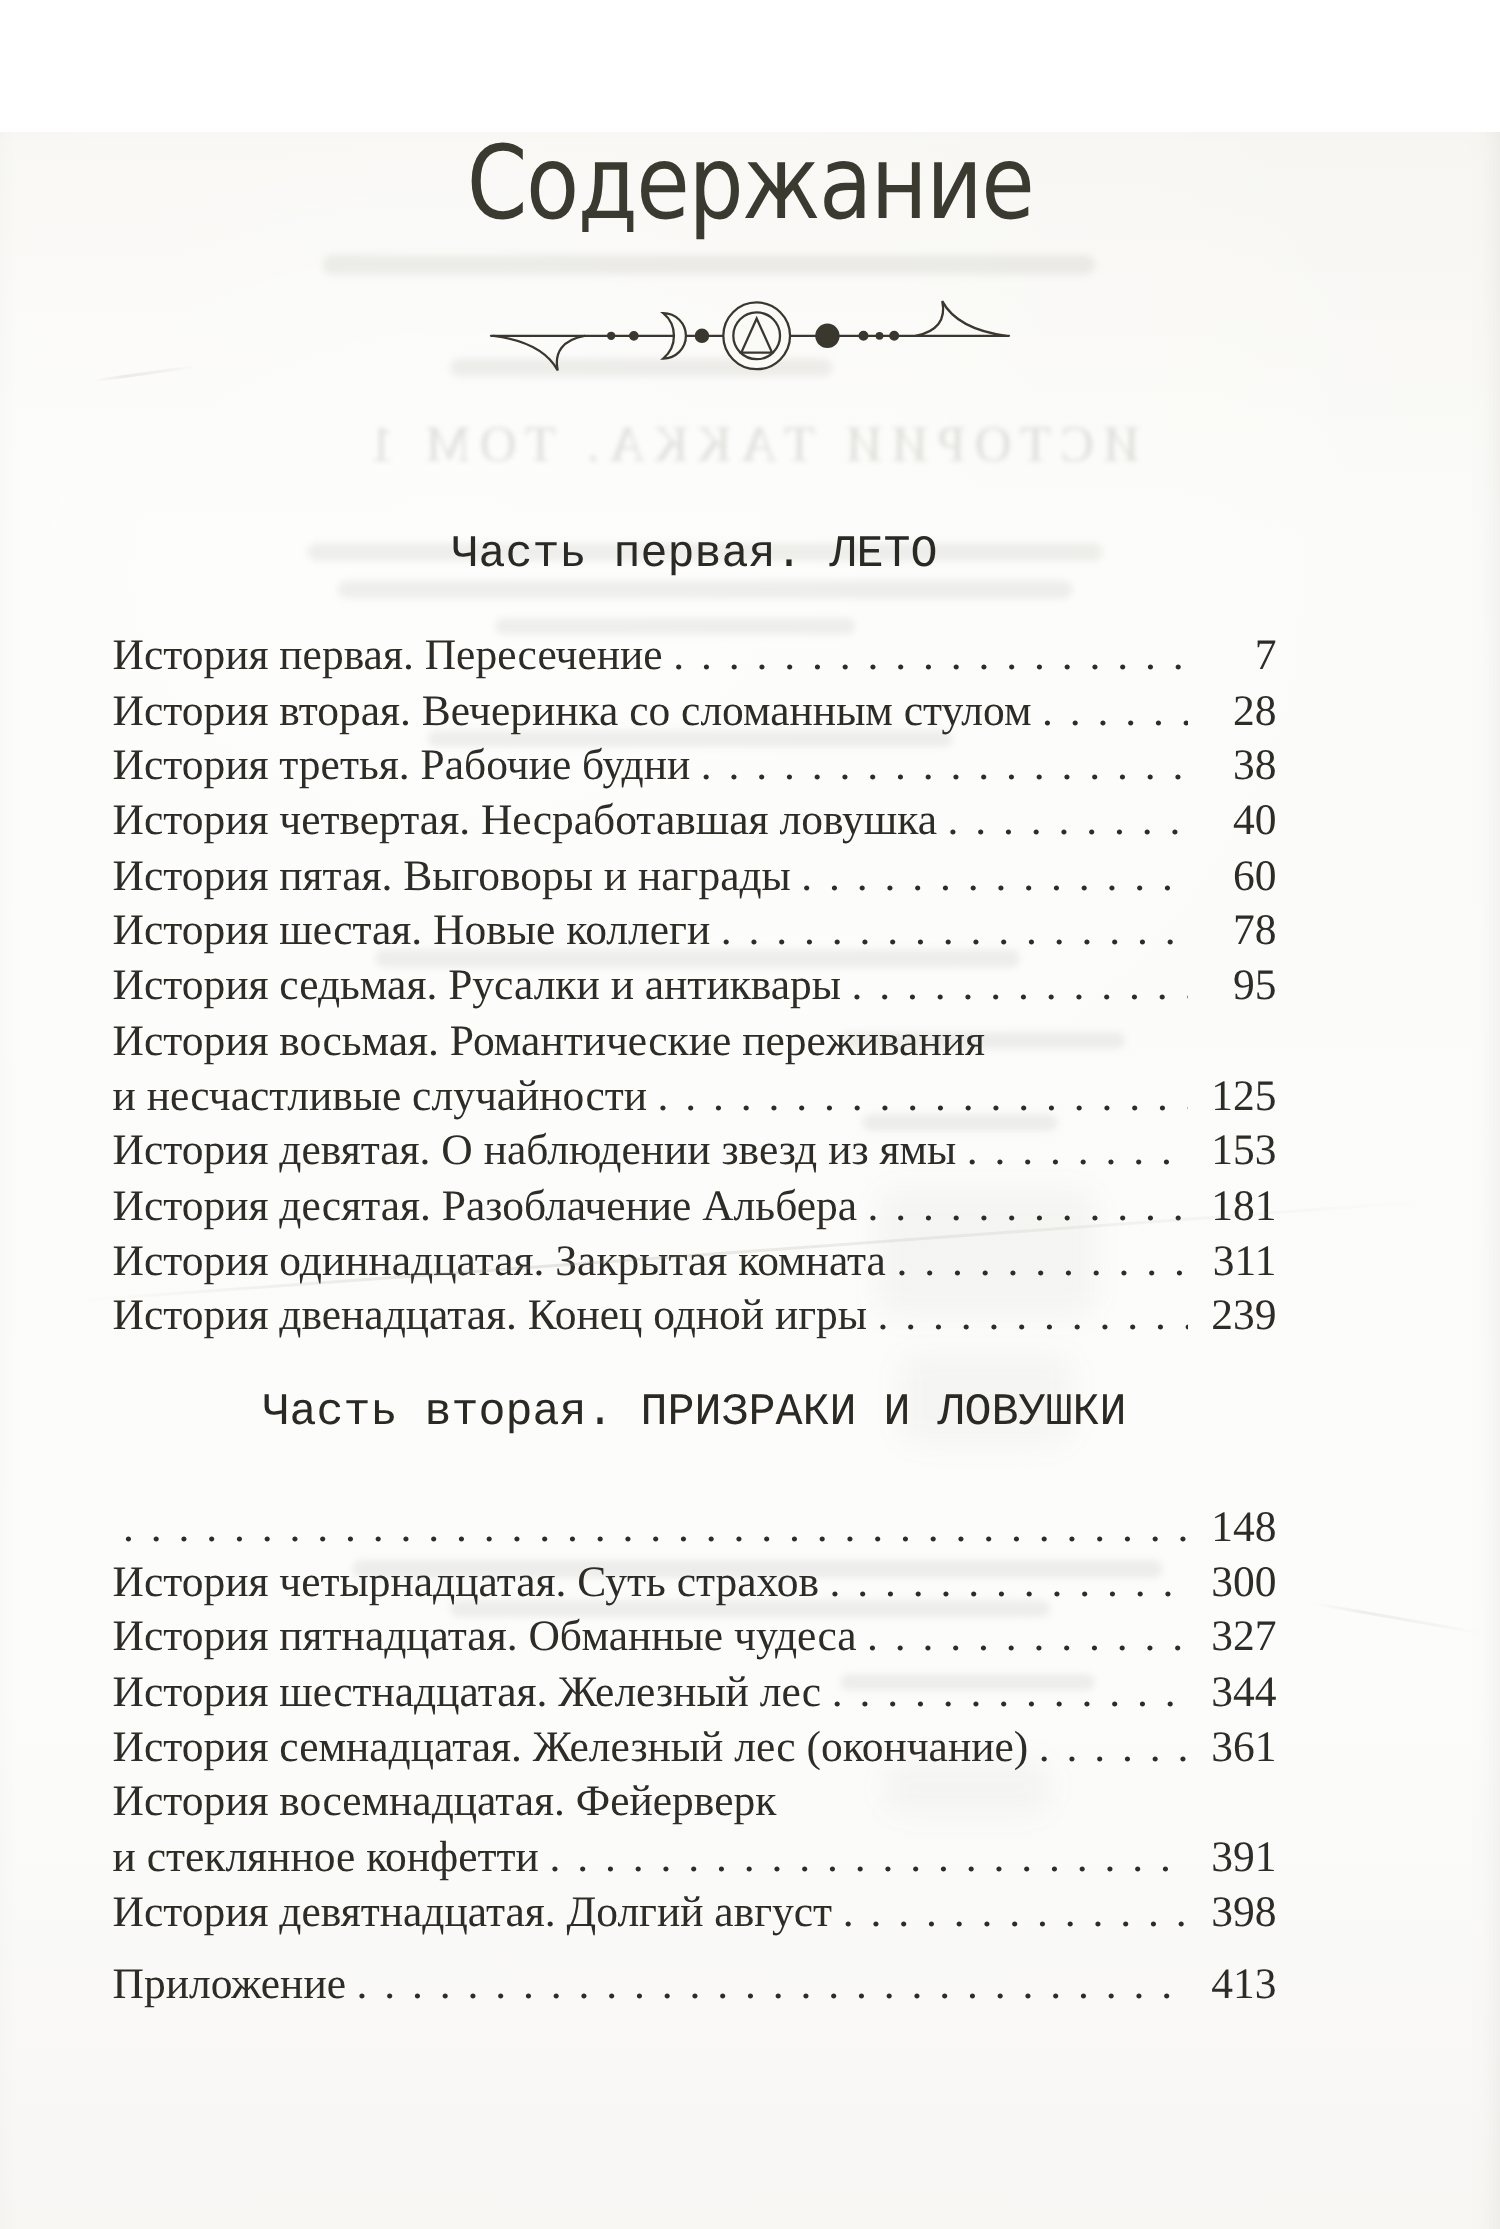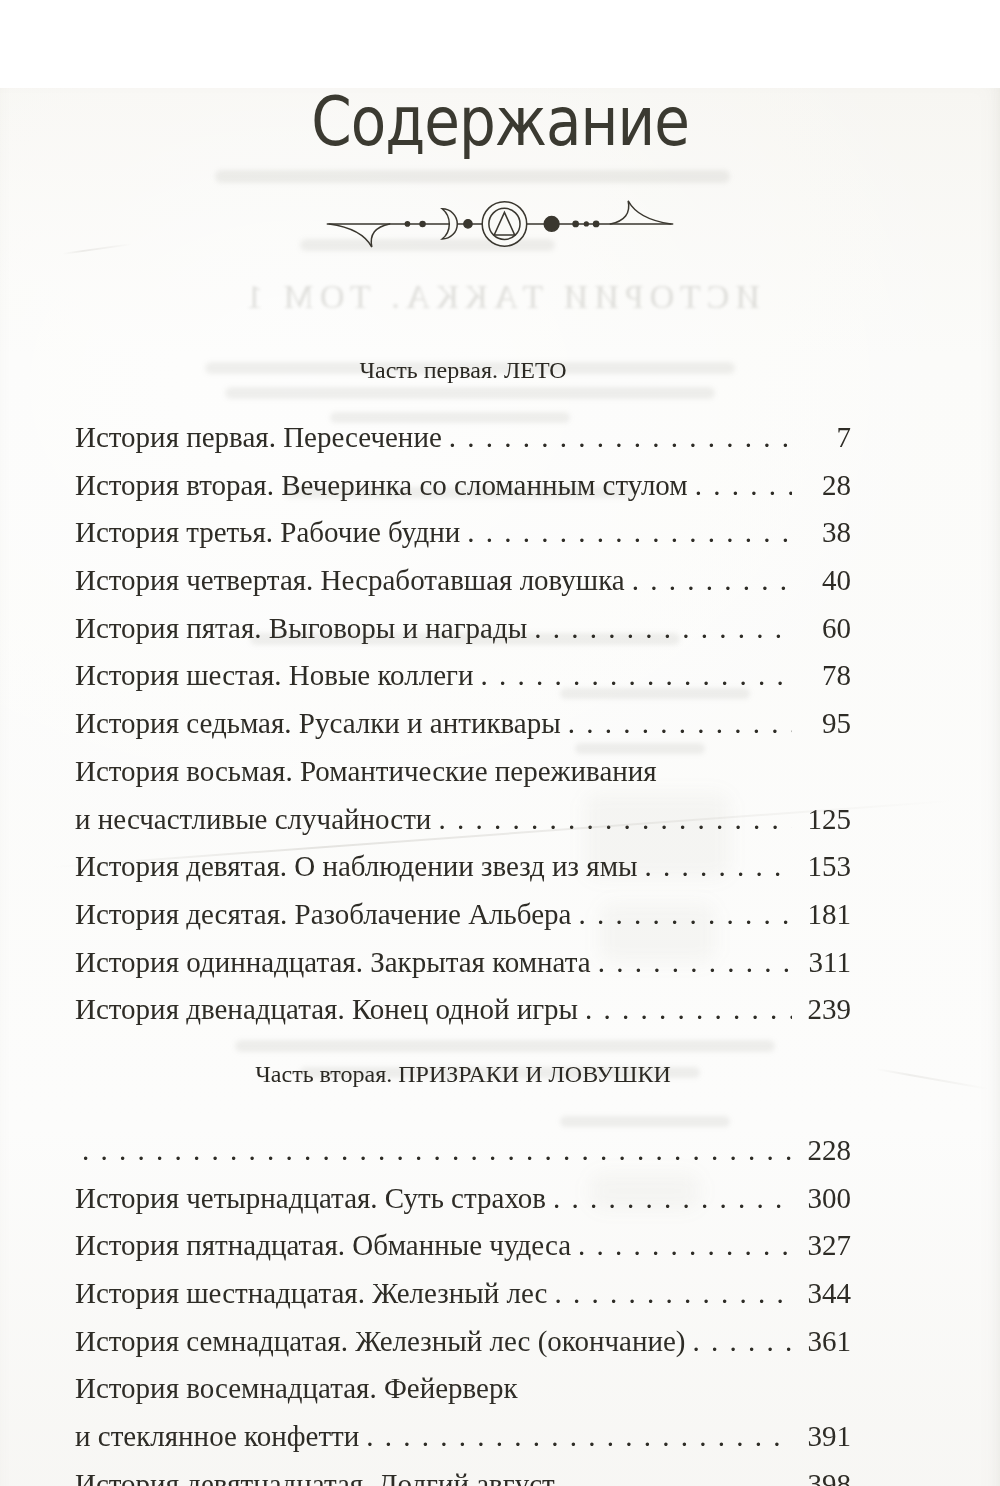--- a/index.html
+++ b/index.html
@@ -31,25 +31,25 @@
 
   
   .content{position:relative;z-index:2;}
   .title{margin:88px 0 0;text-align:center;font-weight:400;
          font-family:"DejaVu Sans", sans-serif;font-size:58px;line-height:1;
          letter-spacing:-1px;color:#3b3a31;
          transform:scaleY(1.17);transform-origin:50% 0;}
   .ornament{display:block;margin:40px auto 0;}
 
   .toc{margin:0 149px 0 75px;font-size:29px;color:#2e2c26;}
-  .sec-heading{font-size:24px;line-height:37px;text-align:center;
-               margin:28px 0 39px;color:#2b2923;}
+  .sec-heading{font-size:30px;line-height:37px;text-align:center;
+               margin:28px 0 39px;color:#2b2923;font-family:Liberation Mono, monospace;}
   .sec-heading.first{margin-top:92px;margin-bottom:30px;}
   .row{display:flex;align-items:baseline;height:36.7px;line-height:36.7px;
-       white-space:nowrap;margin-top:11px;}
+       white-space:nowrap;}
   .row .t{flex:0 0 auto;}
   .leader{flex:1 1 auto;overflow:hidden;white-space:nowrap;
           letter-spacing:2px;padding-left:7px;color:#2e2c26;}
   .num{flex:0 0 auto;min-width:59px;text-align:right;}
   .row.appendix{margin-top:12px;}
 </style>
 </head>
 <body>
 
 <div class="page">
@@ -158,21 +158,21 @@
           <span class="num">311</span>
         </div>
         <div class="row">
           <span class="t">История двенадцатая. Конец одной игры</span>
           <span class="leader">. . . . . . . . . . . . . . . . . . . . . . . . . . . . . . . . . . . . . . . . . . . . . . . . . . . . . . . . . . . . . . . . . . . . . . . . . . . . . . . . . . . . . . . . . . </span>
           <span class="num">239</span>
         </div>
         <div class="sec-heading">Часть вторая. ПРИЗРАКИ И ЛОВУШКИ</div>
         <div class="row">
           <span class="leader">. . . . . . . . . . . . . . . . . . . . . . . . . . . . . . . . . . . . . . . . . . . . . . . . . . . . . . . . . . . . . . . . . . . . . . . . . . . . . . . . . . . . . . . . . . </span>
-          <span class="num">228</span>
+          <span class="num">148</span>
         </div>
         <div class="row">
           <span class="t">История четырнадцатая. Суть страхов</span>
           <span class="leader">. . . . . . . . . . . . . . . . . . . . . . . . . . . . . . . . . . . . . . . . . . . . . . . . . . . . . . . . . . . . . . . . . . . . . . . . . . . . . . . . . . . . . . . . . . </span>
           <span class="num">300</span>
         </div>
         <div class="row">
           <span class="t">История пятнадцатая. Обманные чудеса</span>
           <span class="leader">. . . . . . . . . . . . . . . . . . . . . . . . . . . . . . . . . . . . . . . . . . . . . . . . . . . . . . . . . . . . . . . . . . . . . . . . . . . . . . . . . . . . . . . . . . </span>
           <span class="num">327</span>

